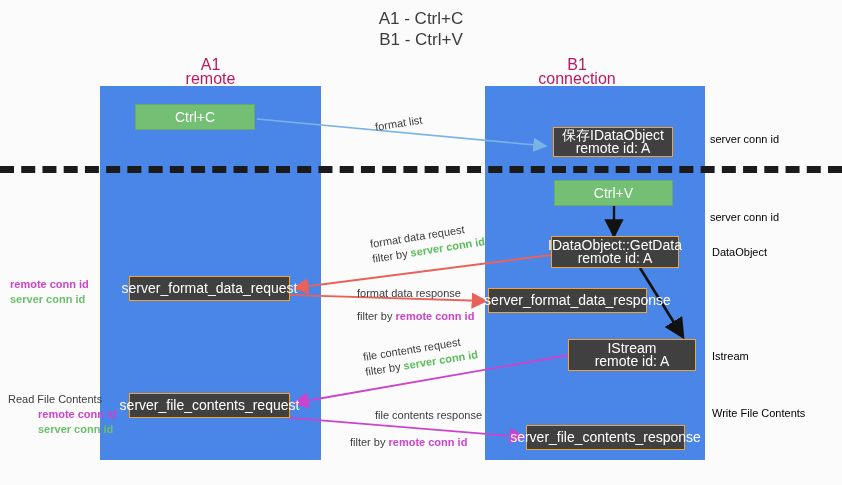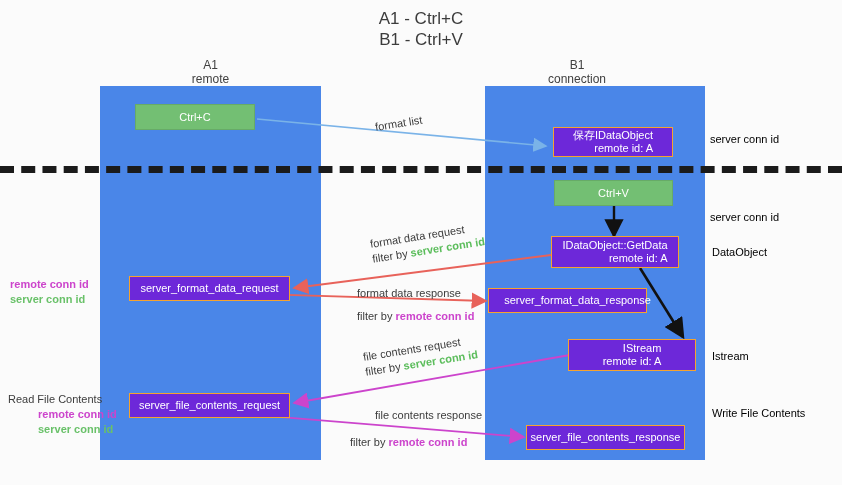--- a/index.html
+++ b/index.html
@@ -14,39 +14,39 @@
   .title{
     position:absolute;left:0;top:8px;width:842px;text-align:center;
     font-size:17px;color:#3c3c3c;line-height:21px;white-space:pre-line;
   }
 
   .lane{position:absolute;top:86px;height:374px;background:#4a86e8;}
   .lane.a{left:100px;width:221px;}
   .lane.b{left:485px;width:220px;}
 
   .lane-head{
-    position:absolute;text-align:center;font-size:12px;color:#404040;
+    position:absolute;text-align:center;font-size:16px;color:#be185d;
     line-height:14px;white-space:pre-line;top:58px;
   }
   .lane-head.a{left:100px;width:221px;}
   .lane-head.b{left:467px;width:220px;}
 
   .dashed{
     position:absolute;left:0;top:166px;width:842px;height:0;
     border-top:7px dashed #1b1b1b;
   }
 
   .box{
     position:absolute;box-sizing:border-box;color:#ffffff;
-    font-size:11px;line-height:13px;text-align:right;
+    font-size:14px;line-height:13px;text-align:center;
     display:flex;align-items:center;justify-content:center;
     white-space:pre-line;
   }
   .box.green{background:#6aa84f;background:#73bf73;border:1px solid #67ab67;}
-  .box.orange{background:#6d28d9;border:1px solid #f5a32f;}
+  .box.orange{background:#404040;border:1px solid #f5a32f;}
 
   .note{
     position:absolute;font-size:11px;color:#3c3c3c;line-height:15px;
     white-space:nowrap;
   }
   .note .green{color:#5bbd5b;font-weight:bold;}
   .note .mag{color:#cc44cc;font-weight:bold;}
   .rot-up{transform:rotate(-9deg);transform-origin:left top;}
 
   .side{

